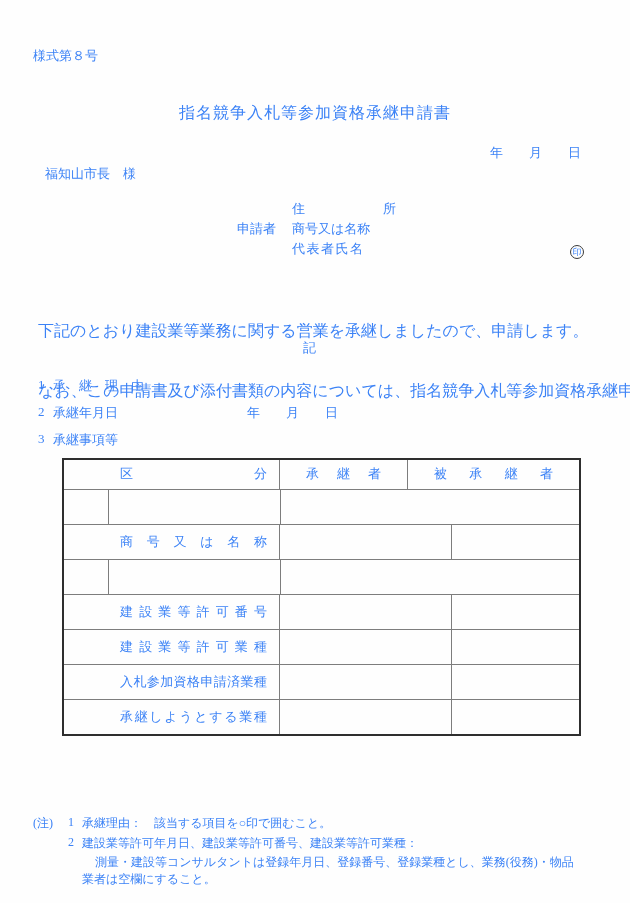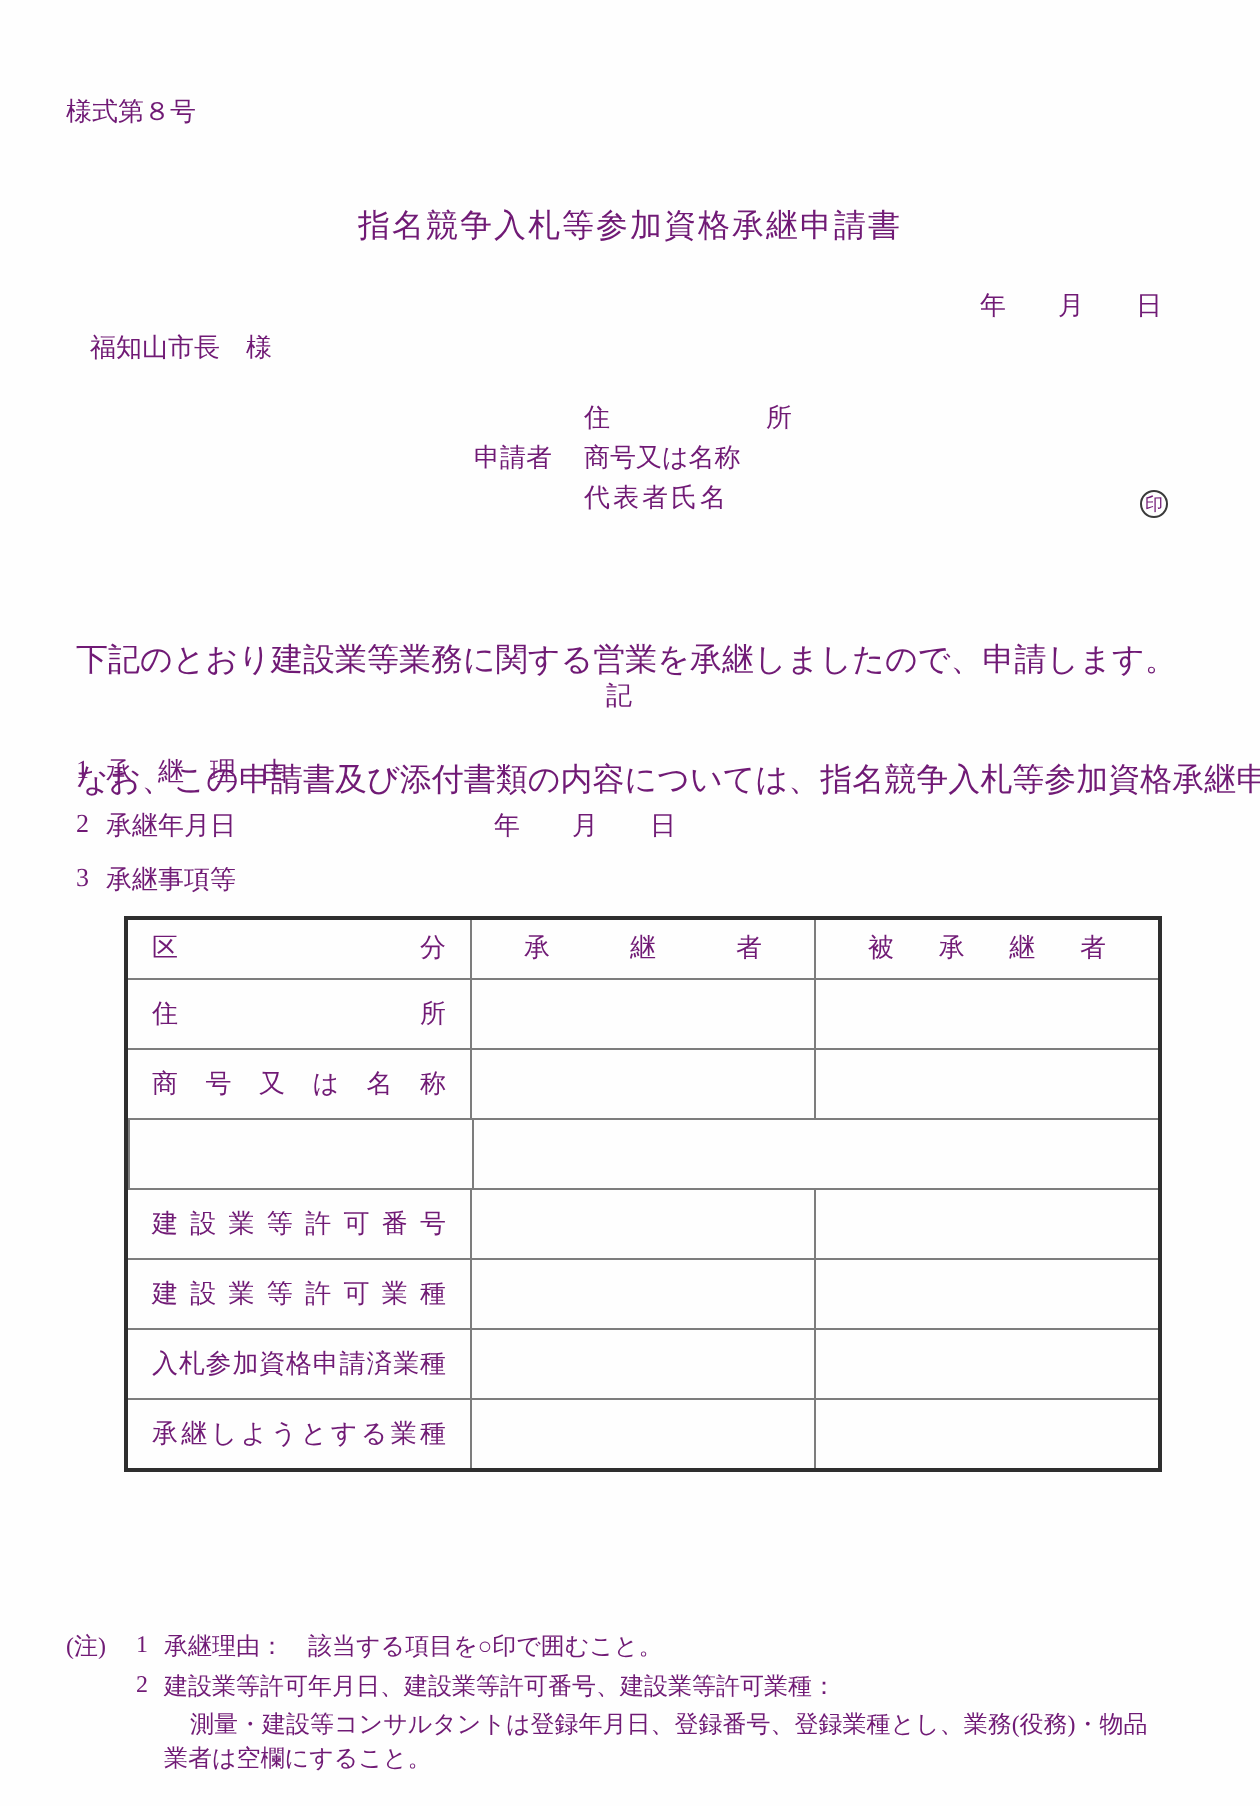--- a/index.html
+++ b/index.html
@@ -1,21 +1,21 @@
 <!DOCTYPE html>
 <html><head>
 <meta charset="utf-8">
 <style>
   html,body{margin:0;padding:0;background:#e9e9e9;}
   .page{
     position:relative;
     width:630px;height:903px;
     margin:0 auto;
     background:#fefefe;
-    color:#701a75;
+    color:#3b82f6;
     font-family:"Liberation Serif", serif;
     overflow:hidden;
     border-bottom:1px solid #b0b0b0;
   }
   .abs{position:absolute;line-height:16px;white-space:pre;}
   .ps{position:absolute;white-space:pre;}
   .f12{font-size:12px;}
   .f13{font-size:13px;}
   .row{position:absolute;left:0;width:100%;height:16px;}
   .title{
@@ -30,21 +30,21 @@
     width:14px;height:14px;box-sizing:border-box;
     border:1px solid #3a3a3a;border-radius:50%;
     font-size:9px;line-height:12px;text-align:center;
   }
   
   .ctable{
     position:absolute;left:62px;top:458px;width:519px;
     box-sizing:border-box;border:2px solid #2e2e2e;
     font-size:13px;background:#fefefe;
   }
-  .trow{display:flex;box-sizing:border-box;border-top:1px solid #7d7d7d;}
+  .trow{display:flex;box-sizing:border-box;border-top:1px solid #7d7d7d;padding-left:44px;}
   .trow:first-child{border-top:none;}
   .hrow{height:29px;}
   .drow{height:35px;}
   .tcell{box-sizing:border-box;overflow:hidden;}
   .c1{width:171px;}
   .c2{width:172px;border-left:1px solid #7d7d7d;}
   .c3{flex:1;border-left:1px solid #7d7d7d;}
   .hrow .tcell{line-height:28px;}
   .drow .tcell{line-height:34px;}
   .just{text-align:justify;text-align-last:justify;text-justify:inter-character;}
@@ -98,21 +98,20 @@
   </div>
 
   <div class="ctable">
     <div class="trow hrow">
       <div class="tcell c1 just label-pad">区分</div>
       <div class="tcell c3 just hdr-pad">承継者</div>
       <div class="tcell c2 just hdr-pad">被承継者</div>
     </div>
 
     <div class="trow drow">
-      <div class="tcell c1 just label-pad">住所</div>
       <div class="tcell c2"></div>
       <div class="tcell c3"></div>
     </div>
     <div class="trow drow">
       <div class="tcell c1 just label-pad">商号又は名称</div>
       <div class="tcell c2"></div>
       <div class="tcell c3"></div>
     </div>
     <div class="trow drow">
       <div class="tcell c2"></div>

